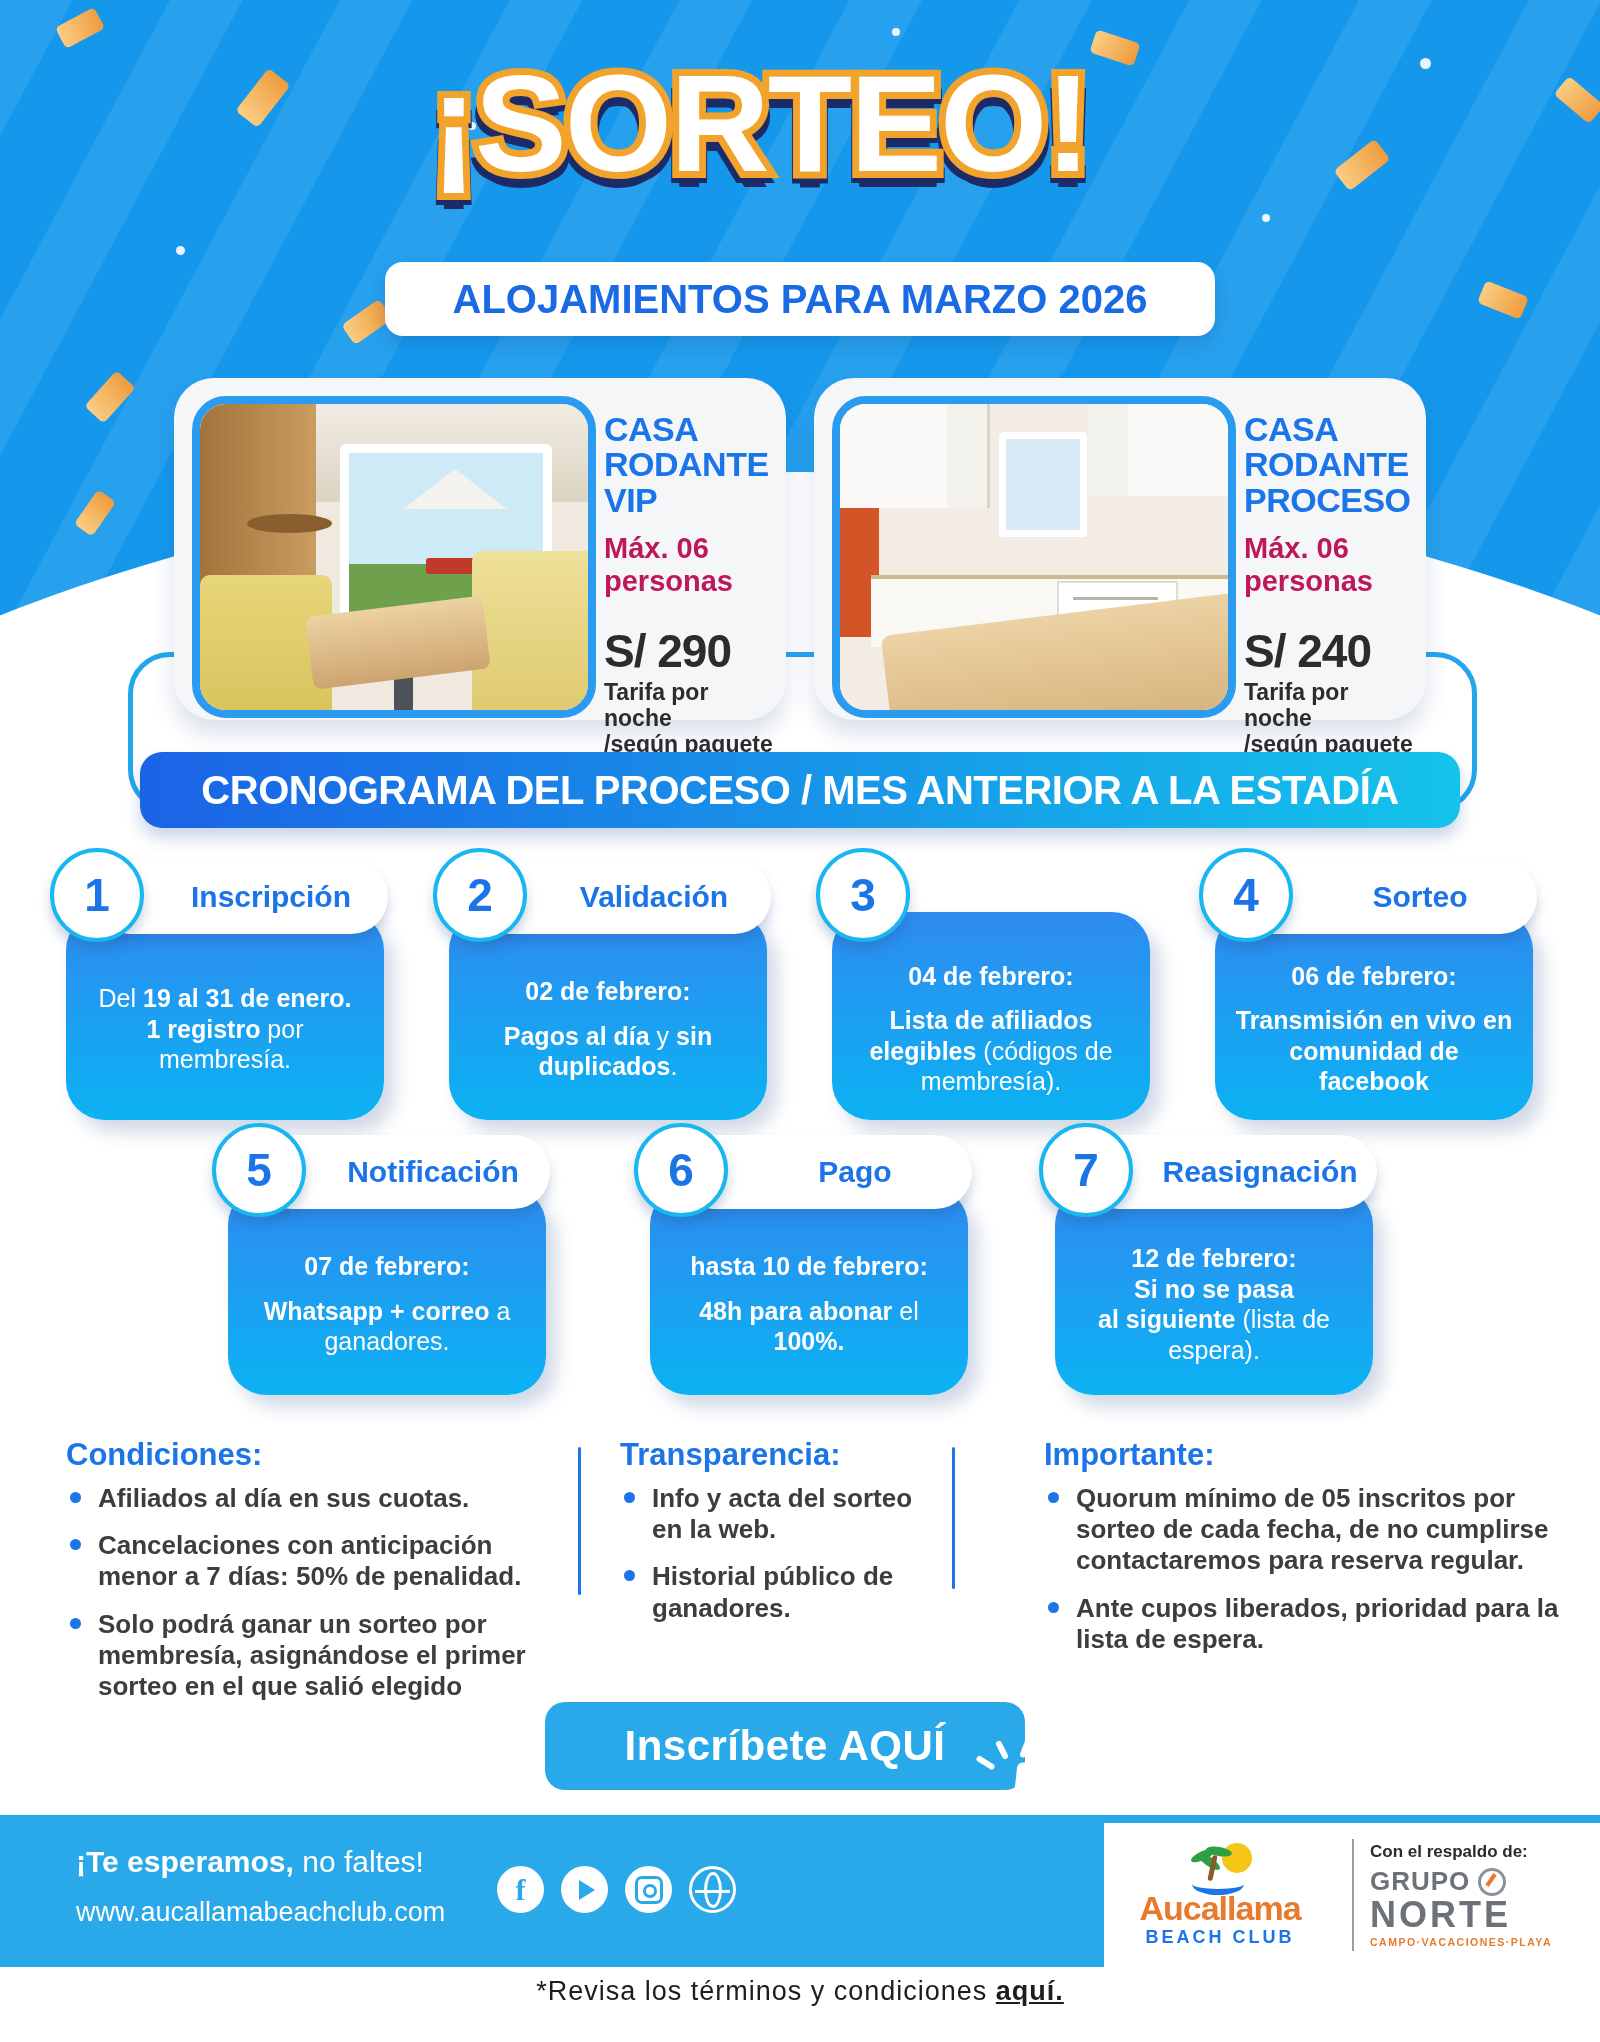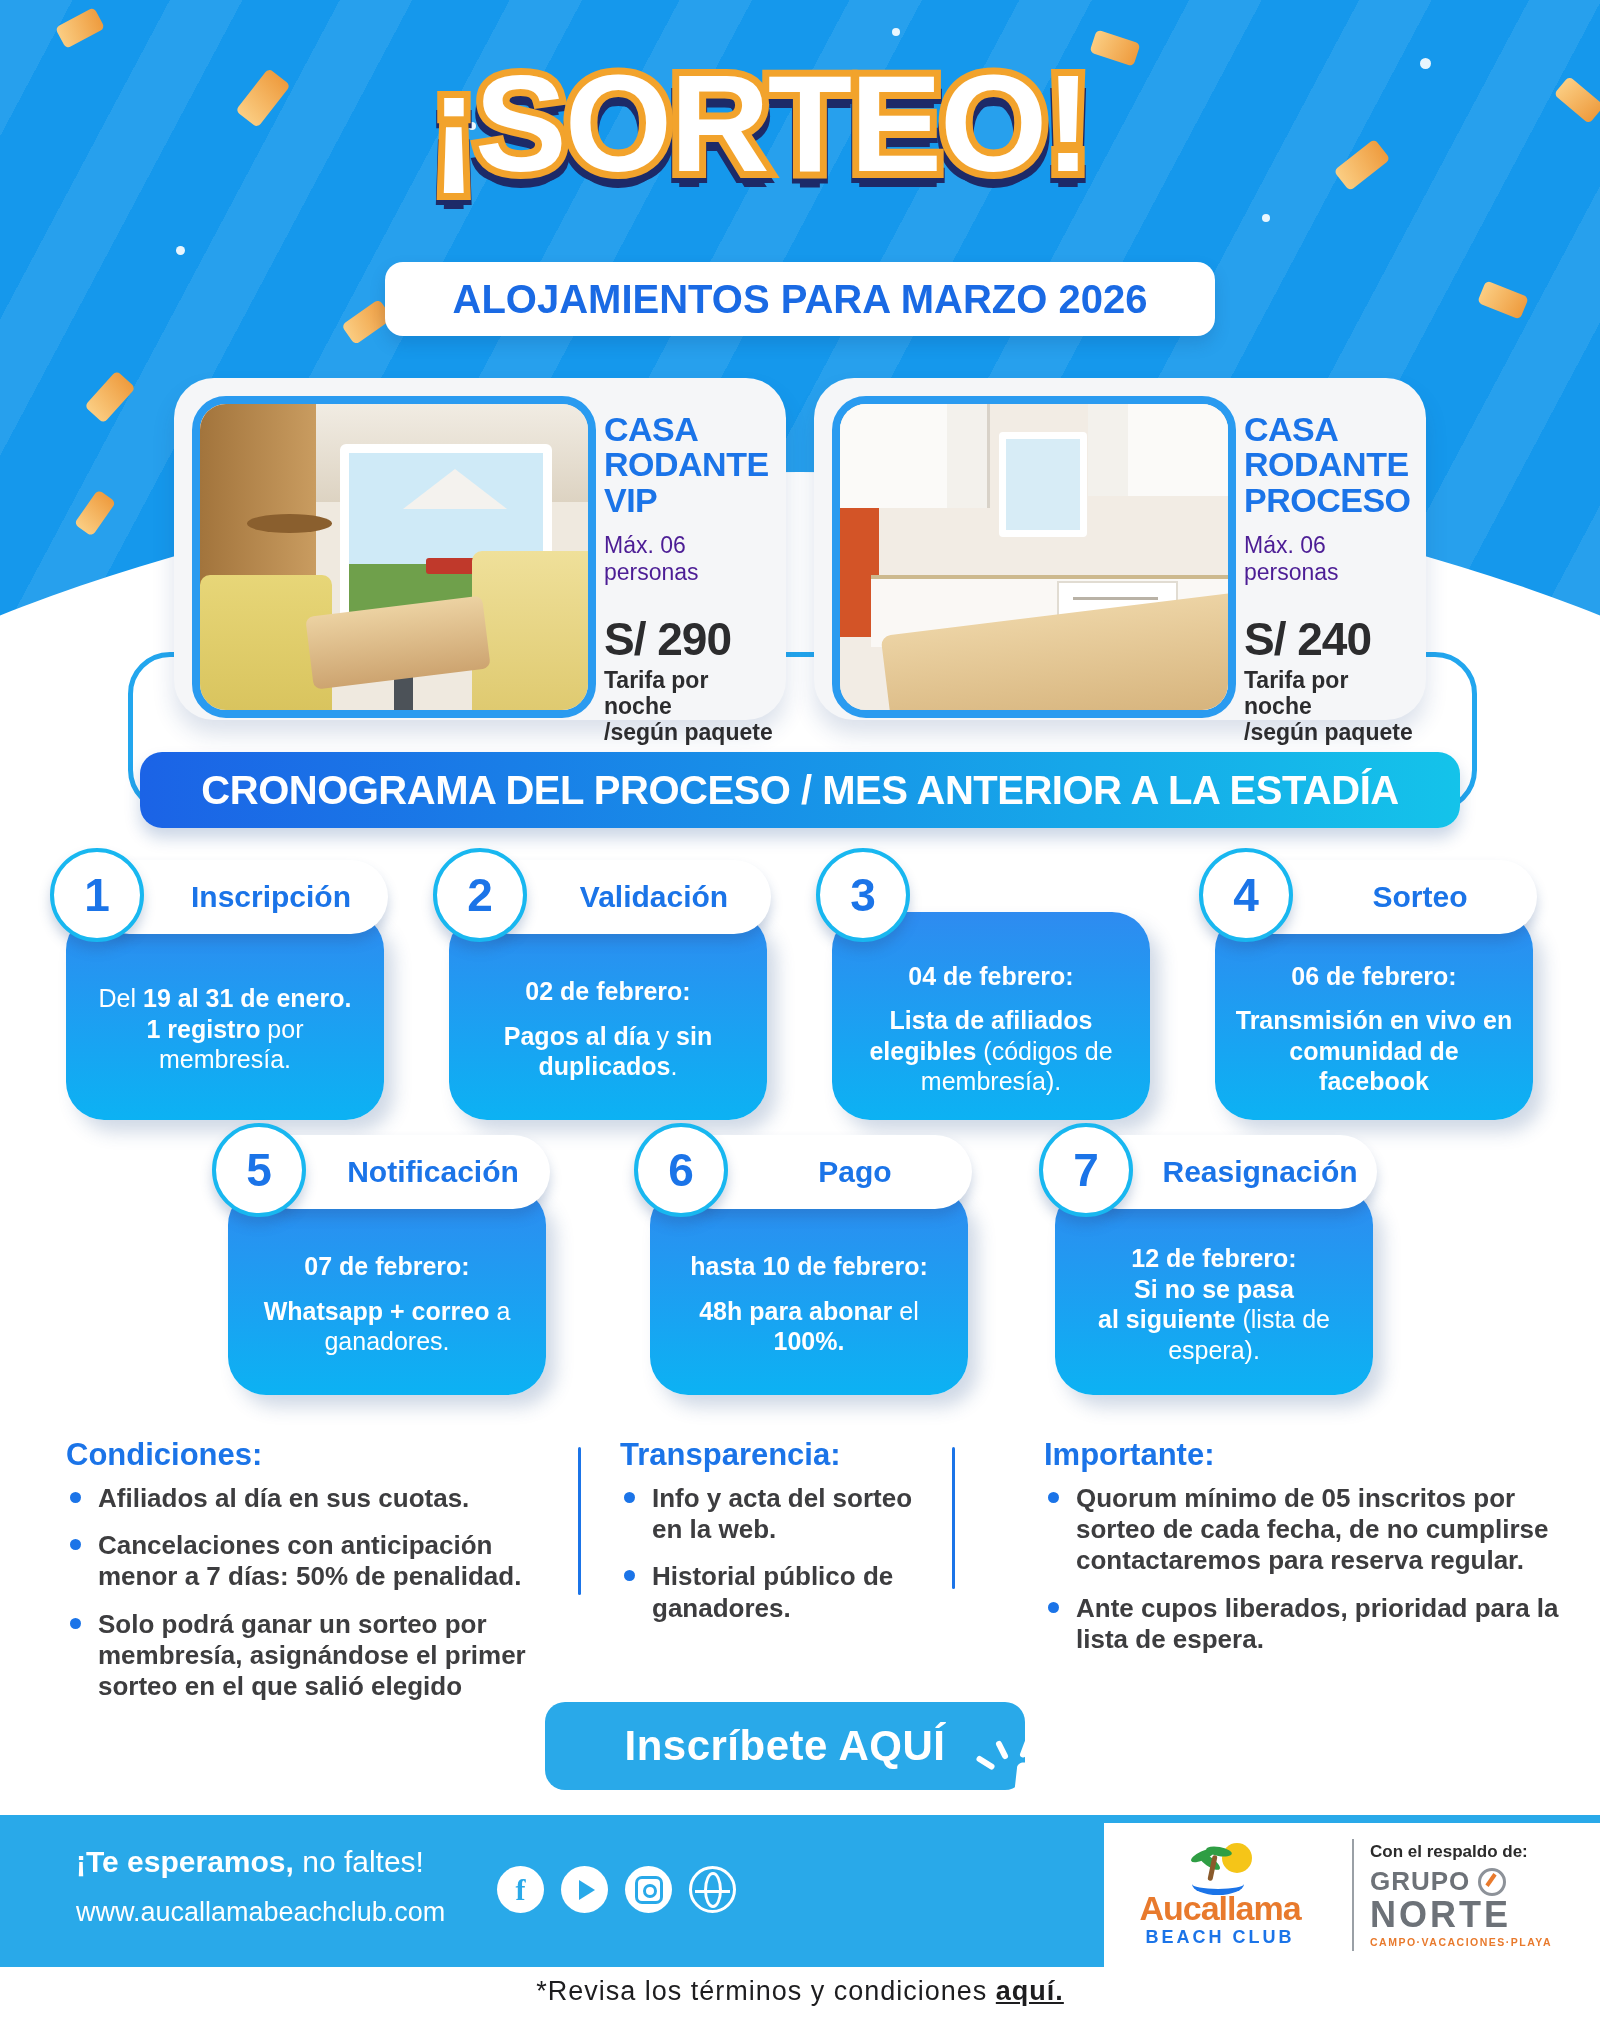--- a/index.html
+++ b/index.html
@@ -23,21 +23,21 @@
   
   .bracket{position:absolute;left:128px;top:652px;width:1339px;height:150px;border:5px solid #22a6ee;border-radius:42px;}
   .card{position:absolute;top:378px;width:612px;height:342px;background:#f5f6f8;border-radius:40px;
     box-shadow:0 14px 22px rgba(30,70,130,.16);}
   .card.vip{left:174px;} .card.std{left:814px;}
   .photo{position:absolute;left:18px;top:18px;width:388px;height:306px;border:8px solid #2a9bf0;border-radius:34px;
     overflow:hidden;background:#efe9df;}
   .photo > div{position:absolute;}
   .card-text{position:absolute;left:430px;top:34px;width:170px;}
   .card-title{color:#1b74e8;font-weight:900;font-size:34px;line-height:1.04;letter-spacing:-.5px;}
-  .capacity{margin-top:14px;color:#4c1d95;font-weight:400;font-size:23px;}
+  .capacity{margin-top:14px;color:#be185d;font-weight:700;font-size:29px;}
   .price{margin-top:26px;color:#2c2c2e;font-weight:800;font-size:46px;letter-spacing:-1px;}
   .tariff{color:#2c2c2e;font-weight:700;font-size:23px;line-height:1.12;margin-top:2px;}
   
   .v-ceil{left:0;top:0;width:100%;height:32%;background:linear-gradient(#f1ece3,#ddd3c2);}
   .v-wood{left:0;top:0;width:30%;height:78%;background:linear-gradient(90deg,#a2743c,#c99c60);}
   .v-shelf{left:12%;top:36%;width:22%;height:6%;background:#8a5f2e;border-radius:50%;}
   .v-win{left:36%;top:13%;width:50%;height:52%;background:#cfeaf7;border:9px solid #ffffff;border-radius:6px;}
   .v-tent{left:42%;top:18%;width:0;height:0;border-left:52px solid transparent;border-right:52px solid transparent;border-bottom:40px solid #f4f2ee;}
   .v-seatL{left:0;bottom:0;width:34%;height:44%;background:linear-gradient(#e7d678,#d9c45e);border-radius:10px 10px 0 0;}
   .v-seatR{right:0;bottom:0;width:30%;height:52%;background:linear-gradient(#efe09a,#dfca70);border-radius:10px 0 0 0;}

